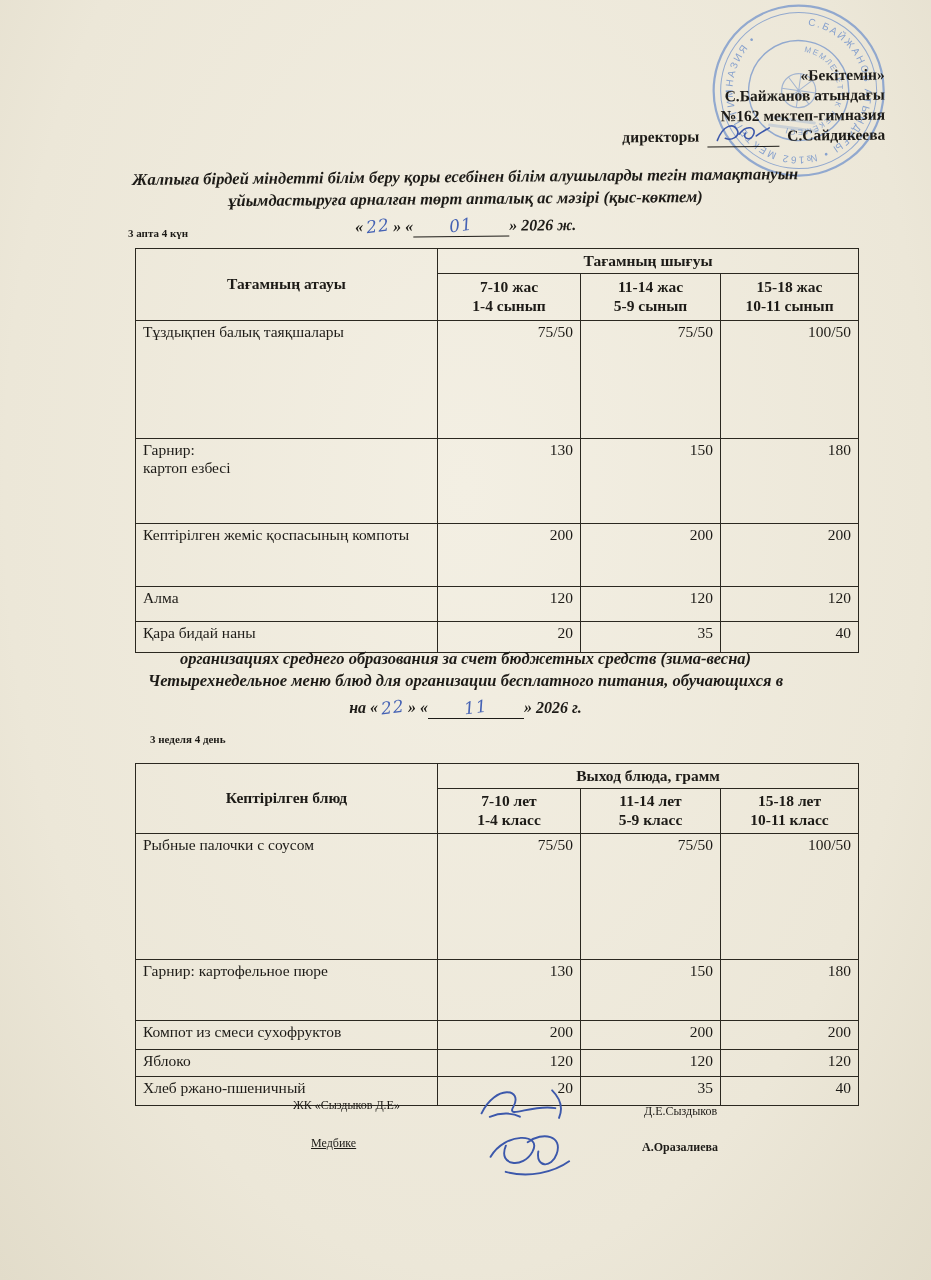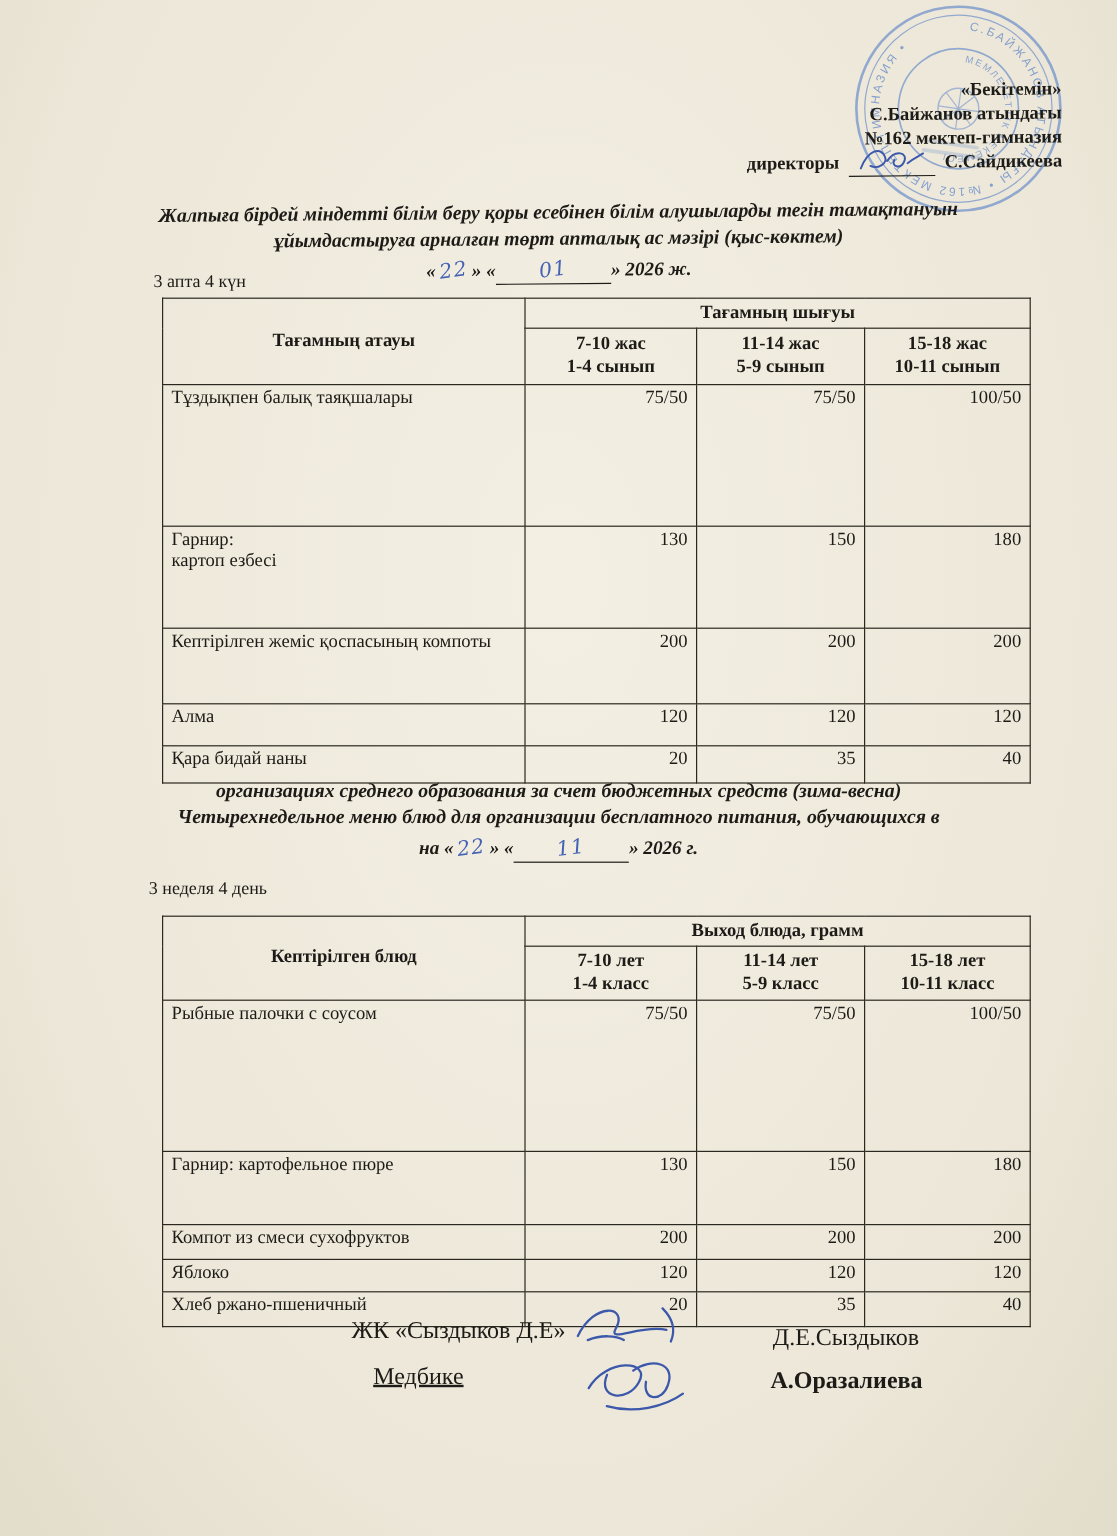--- a/index.html
+++ b/index.html
@@ -50,24 +50,24 @@
     color:#4562b4; font-weight:normal; font-size:17px;
     display:inline-block; transform:rotate(-7deg); letter-spacing:1px;
   }
   .blank-short { display:inline-block; min-width:30px; text-align:center; }
   .blank-long {
     display:inline-block; min-width:96px; text-align:center;
     border-bottom:1.2px solid #1d1b17;
   }
 
   .week-label {
-    position:absolute; font-weight:normal; font-size:15px; z-index:2;
+    position:absolute; font-weight:bold; font-size:11px; z-index:2;
   }
   .week-kz { left:128px; top:227px; }
-  .week-ru { left:124px; top:733px; }
+  .week-ru { left:150px; top:733px; }
 
   
   .table-wrap { position:absolute; left:135px; z-index:2; }
   .t1 { top:248px; }
   .t2 { top:763px; }
   table.menu {
     border-collapse:collapse; table-layout:fixed; width:723px;
     font-size:15.5px; background:transparent;
   }
   table.menu th, table.menu td {
@@ -77,21 +77,21 @@
   table.menu th { font-weight:bold; text-align:center; vertical-align:middle; line-height:1.2; }
   td.dish { white-space:pre-line; padding-left:9px; }
   td.val { text-align:right; }
   th.ages { white-space:pre-line; }
   col.c-name { width:302px; }
   col.c-a { width:143px; }
   col.c-b { width:140px; }
   col.c-c { width:138px; }
 
   
-  .footer-item { position:absolute; font-size:20px; z-index:2; }
+  .footer-item { position:absolute; font-size:12px; z-index:2; }
   .f-org  { left:293px; top:1098px; }
   .f-name1{ left:644px; top:1104px; }
   .f-role2{ left:311px; top:1136px;text-decoration:underline; }
   .f-name2{ left:642px; top:1140px;font-weight:bold; }
   .footer-sig { position:absolute; left:455px; top:1080px; z-index:3; transform:rotate(-4deg); }
 </style>
 </head>
 <body>
 
 <div class="sheet">

